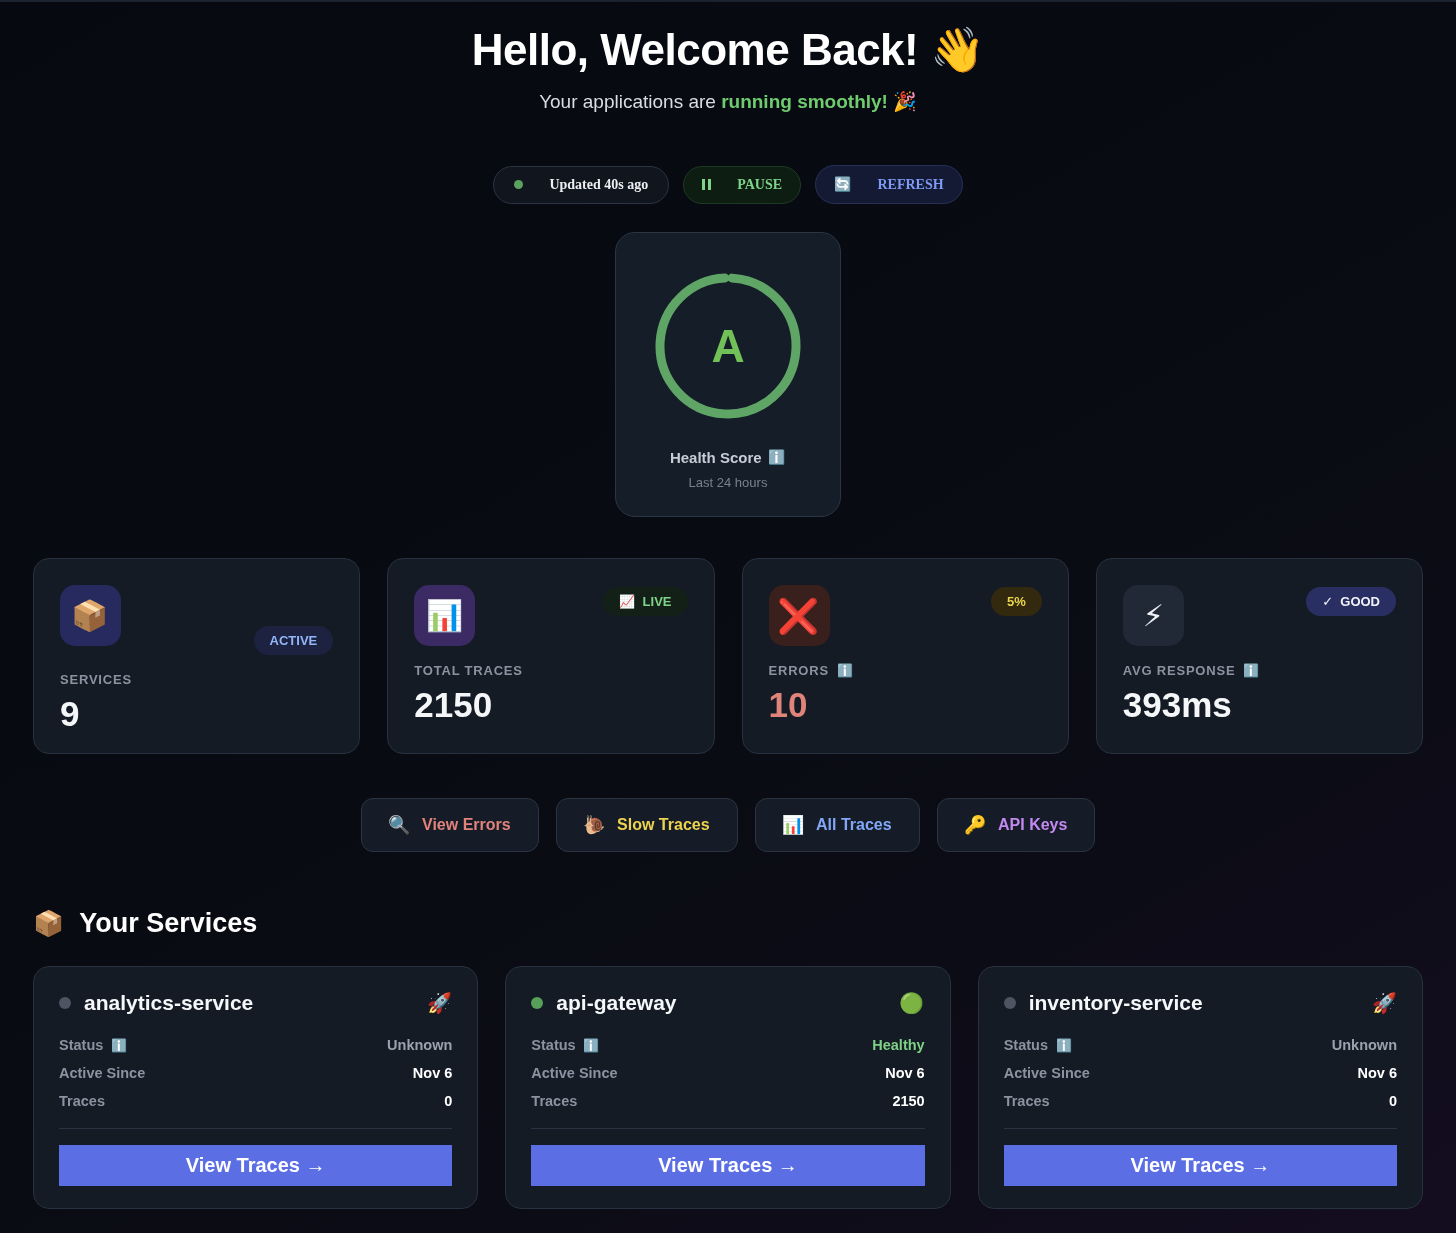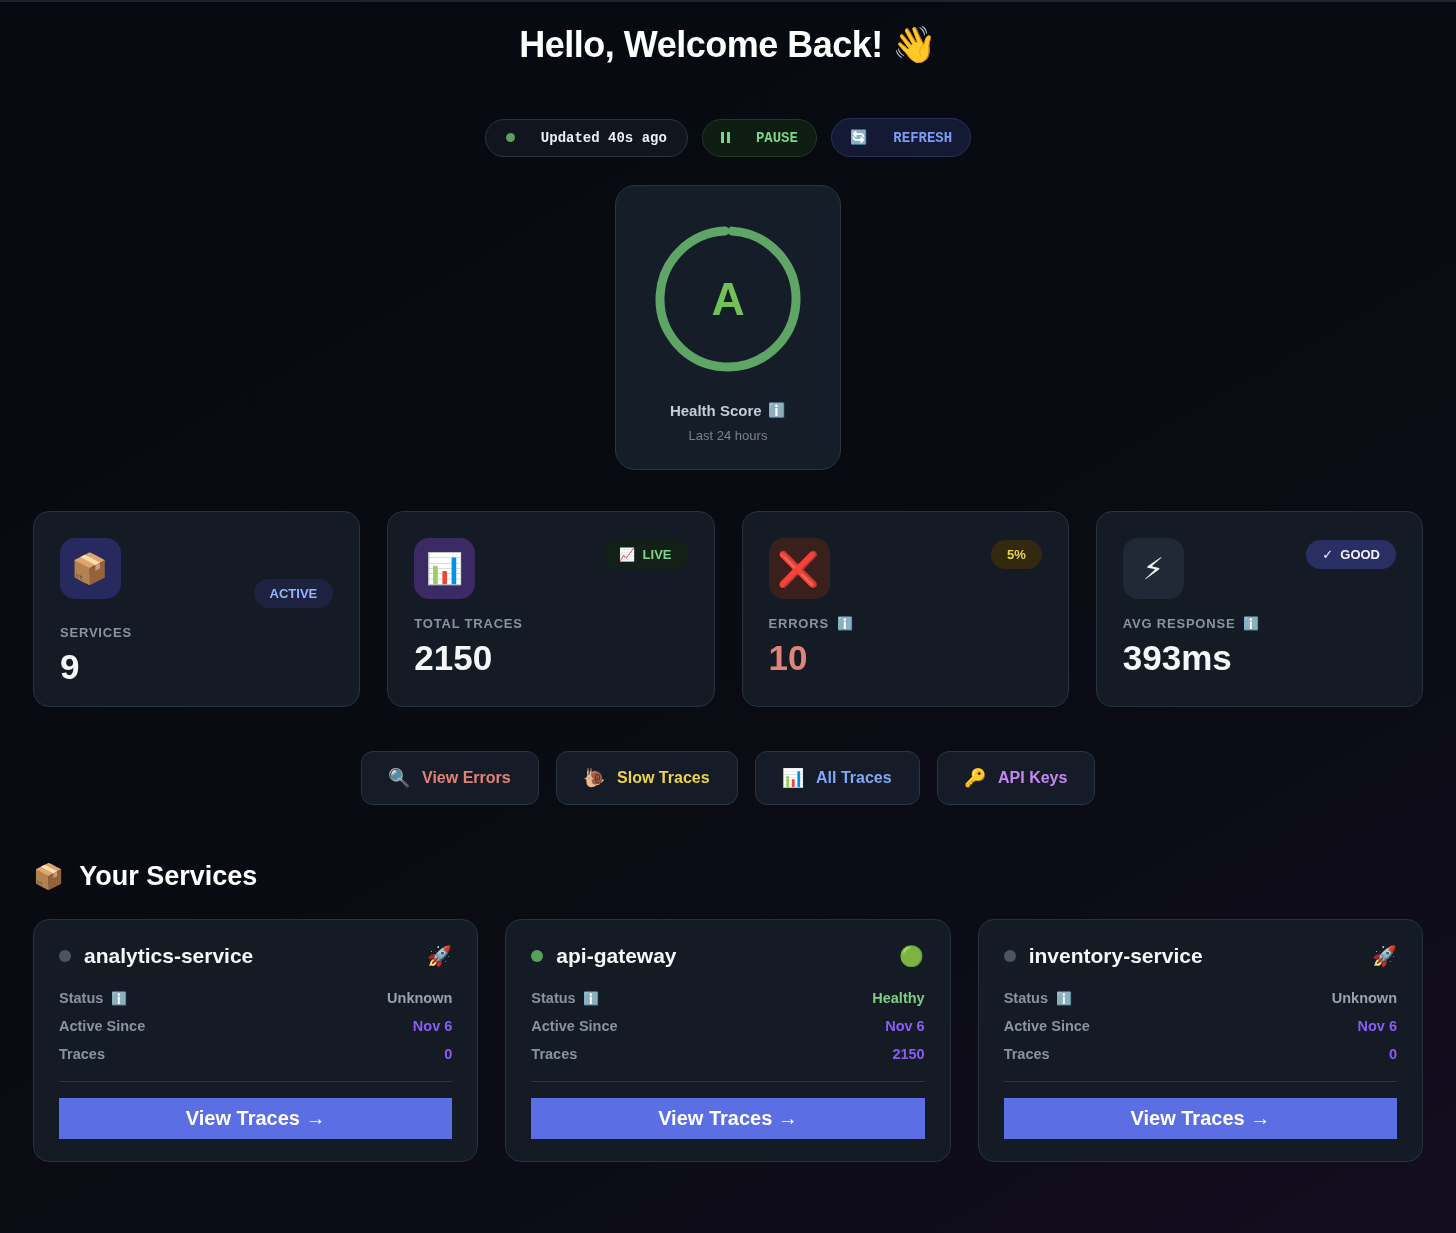--- a/index.html
+++ b/index.html
@@ -9,31 +9,31 @@
     background: linear-gradient(150deg, #070910 0%, #090b12 45%, #0b0c15 70%, #140d20 100%);
     color: #eef1f5;
     height: 1233px;
     overflow: hidden;
     border-top: 2px solid #1c2330;
   }
   .page { padding: 0 33px; }
 
   
   .hero { text-align: center; padding-top: 22px; }
-  .hero h1 { font-size: 36px; font-weight: 800; letter-spacing: -0.5px; color: #ffffff; }
+  .hero h1 { font-size: 44px; font-weight: 800; letter-spacing: -0.5px; color: #ffffff; }
   .subtitle { margin-top: 14px; font-size: 19px; color: #d9dde3; }
   .subtitle .hl { color: #6ecb6e; font-weight: 700; }
 
   
   .status-row { display: flex; justify-content: center; align-items: center; gap: 14px; margin-top: 52px; }
   .pill {
     display: inline-flex; align-items: center; gap: 26px;
     border-radius: 999px; font-size: 14px; font-weight: 700;
     padding: 10px 18px; border: 1px solid transparent; background: transparent;
-    font-family: Liberation Mono, monospace; cursor: default;
+    font-family: Liberation Serif, serif; cursor: default;
   }
   .pill-updated { background: #10151e; border-color: #2b3442; color: #eceef2; padding: 10px 20px; }
   .dot { width: 9px; height: 9px; border-radius: 50%; display: inline-block; }
   .dot-green { background: #5aa35e; }
   .pill-pause { background: #0e1d12; border-color: #1d3a24; color: #7ed488; cursor: pointer; }
   .pause-glyph { display: inline-block; width: 9px; height: 11px; border-left: 3px solid #7ed488; border-right: 3px solid #7ed488; }
   .pill-refresh { background: #141a33; border-color: #283058; color: #7d9bf5; cursor: pointer; }
   .pill .em { font-size: 14px; font-style: normal; }
 
   
@@ -95,37 +95,38 @@
 
   .services-grid { display: grid; grid-template-columns: repeat(3, 1fr); gap: 27px; margin-top: 27px; }
   .service-card { background: #141b25; border: 1px solid #273140; border-radius: 16px; padding: 24px 25px 22px; }
   .service-head { display: flex; align-items: center; gap: 13px; margin-bottom: 22px; }
   .service-dot { width: 12px; height: 12px; border-radius: 50%; flex: none; }
   .service-name { font-size: 21px; font-weight: 800; color: #f5f7f9; flex: 1; }
   .service-emoji { font-size: 20px; font-style: normal; }
   .service-row { display: flex; justify-content: space-between; align-items: center; margin-top: 12px; font-size: 14.5px; }
   .service-row .k { color: #8b93a1; font-weight: 700; display: flex; align-items: center; gap: 8px; }
   .service-row .k .info { font-size: 13px; cursor: pointer; }
-  .service-row .v { font-weight: 700; color: #8b5cf6; }
+  .service-row .v { font-weight: 700; color: #ffffff; }
   .v-traces { color: #5c74e6; }
   .service-divider { border: none; border-top: 1px solid #2a3342; margin: 19px 0 16px; }
   .view-traces-btn {
     width: 100%; height: 41px; border: none; border-radius: 0;
     background: #5b6ee4; color: #ffffff; font-size: 20px; font-weight: 700;
     font-family: inherit; cursor: pointer;
   }
   .em { font-style: normal; }
 </style>
 </head>
 <body>
 
 <div class="page">
 
   <header class="hero">
     <h1>Hello, Welcome Back! 👋</h1>
+    <p class="subtitle"><span>Your applications are </span><span class="hl">running smoothly!</span><span> 🎉</span></p>
   </header>
 
   <div class="status-row">
     <div class="pill pill-updated">
       <span class="dot dot-green"></span>
       <span>Updated 40s ago</span>
     </div>
     <button class="pill pill-pause">
       <span class="pause-glyph"></span>
       <span>PAUSE</span>

